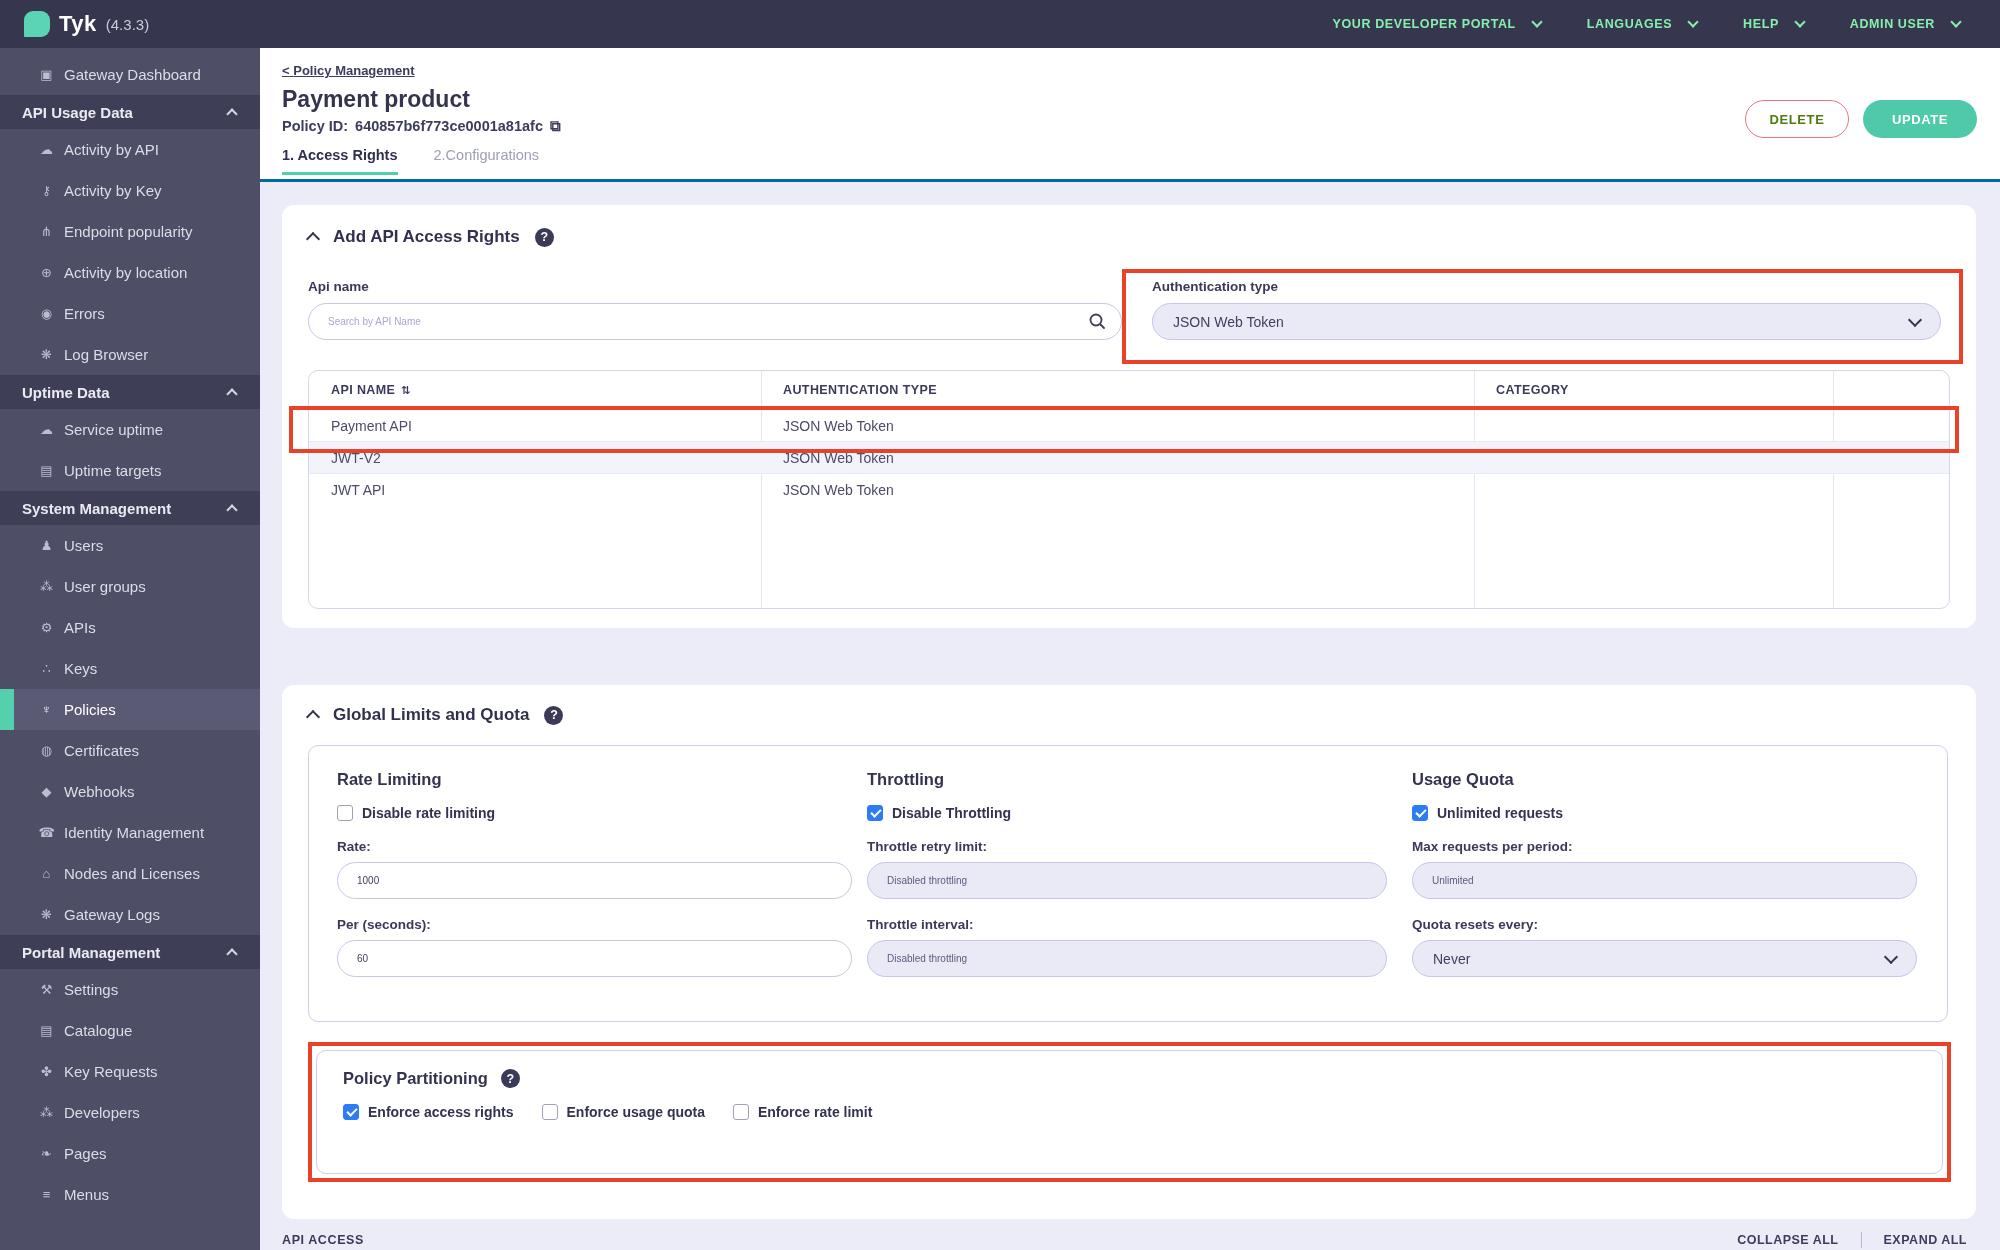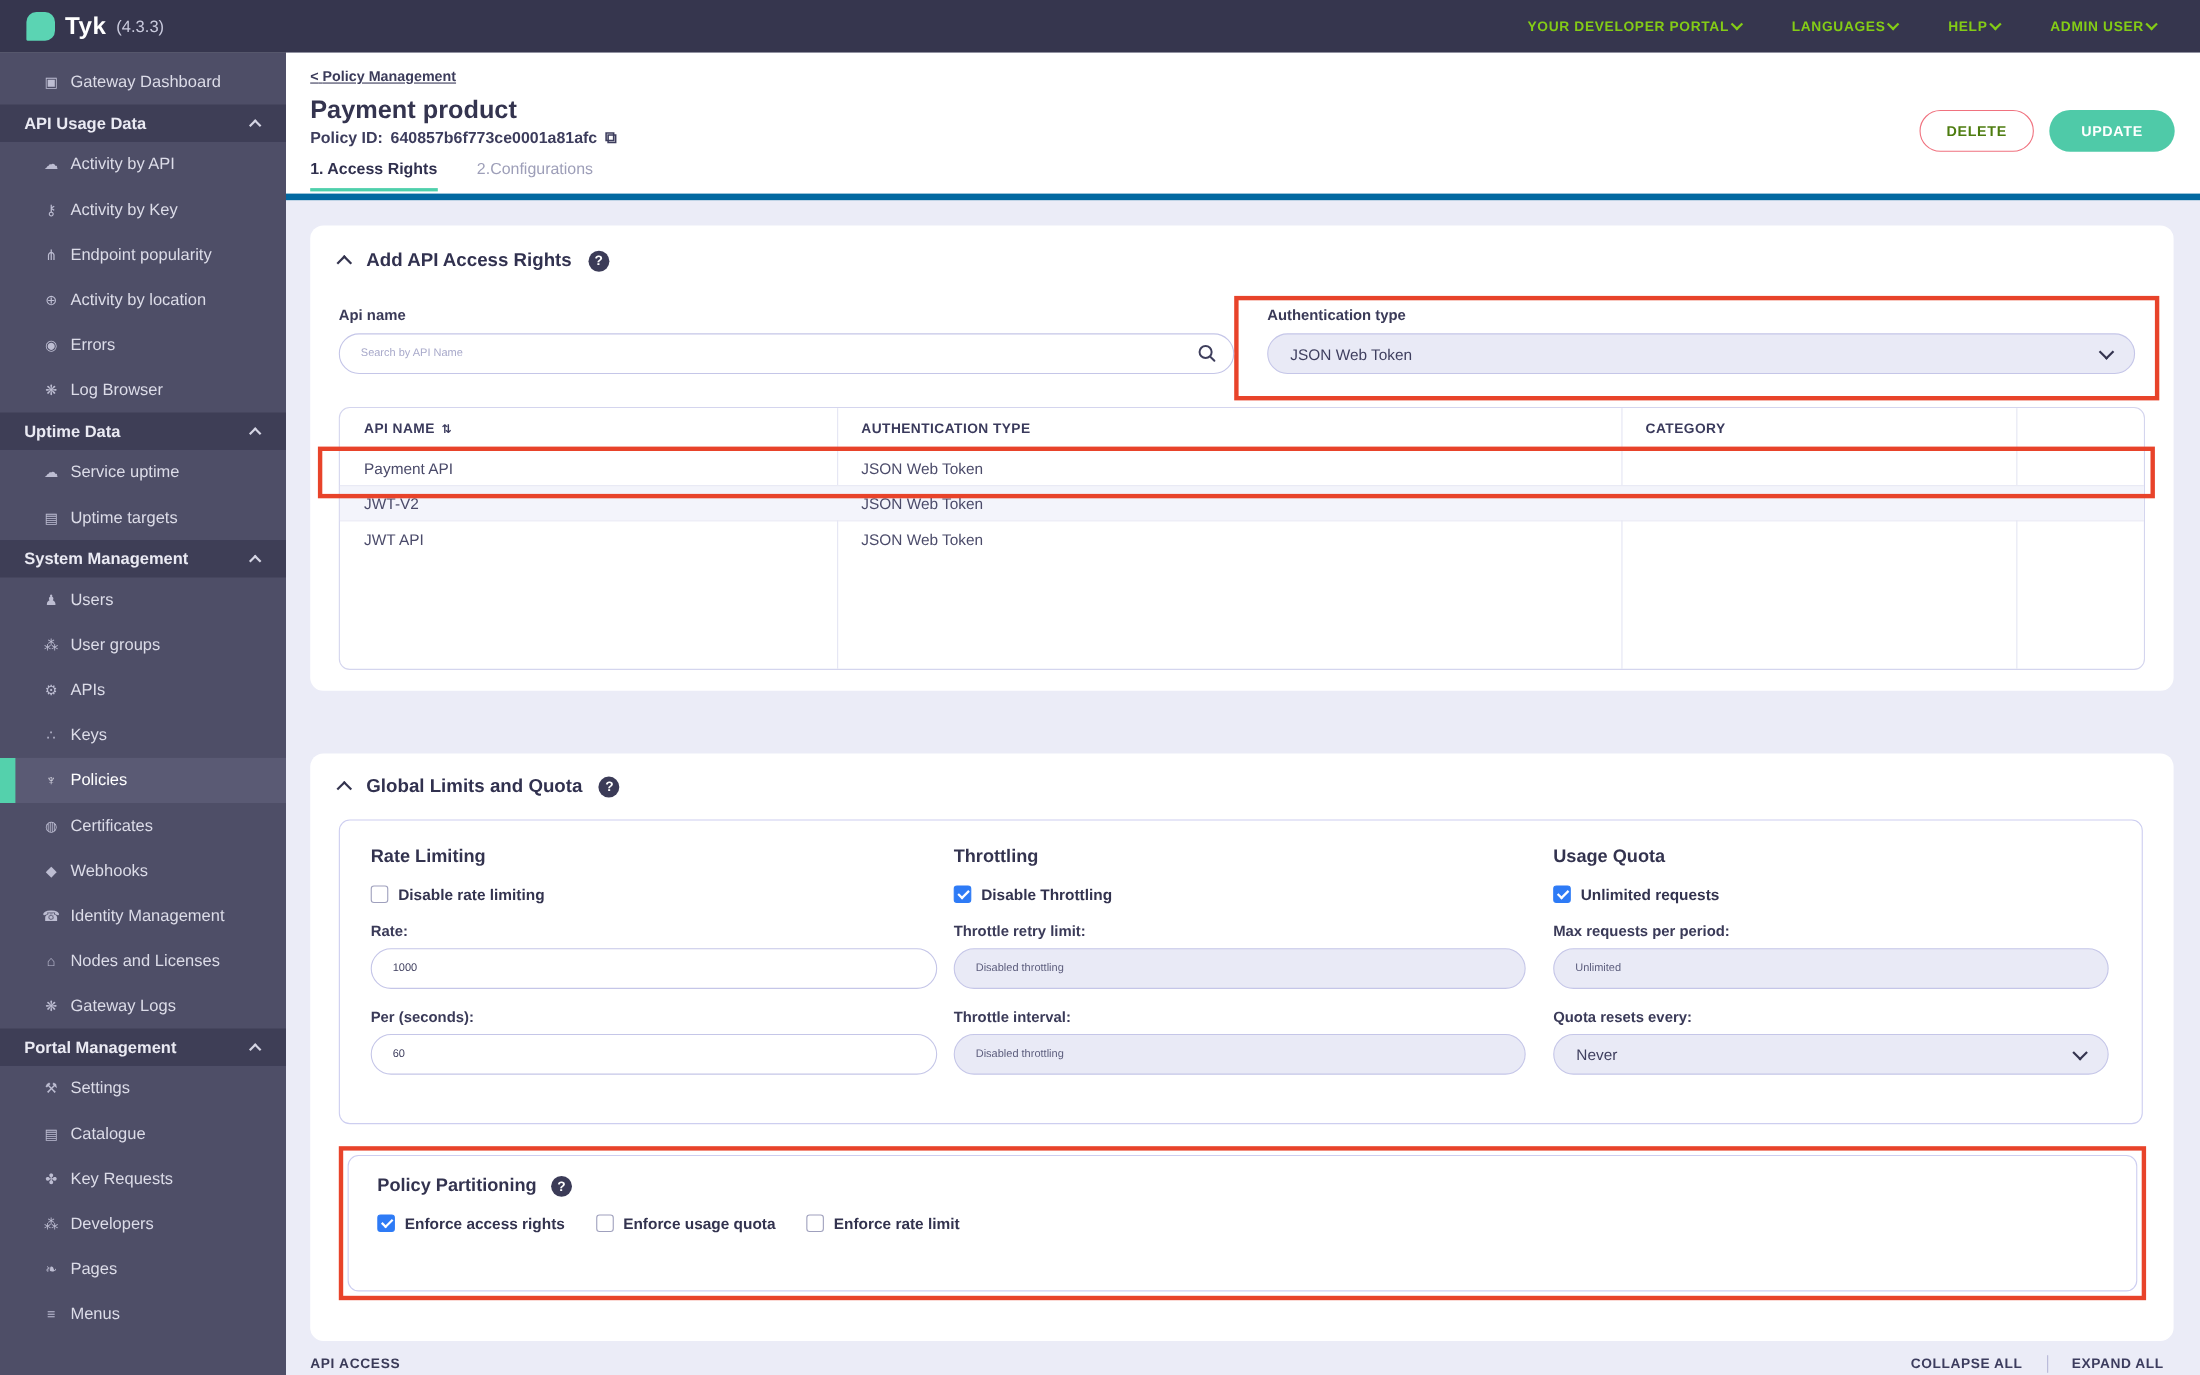--- a/index.html
+++ b/index.html
@@ -5,40 +5,40 @@
   * { margin:0; padding:0; box-sizing:border-box; }
   html,body { width:2000px; height:1250px; overflow:hidden; }
   body { font-family:"Liberation Sans","DejaVu Sans",sans-serif; background:#ebecf7; color:#363653; }
 
   
   .topbar { height:48px; background:#36364e; display:flex; align-items:center; padding:0 40px 0 24px; }
   .logo-mark { width:26px; height:26px; background:#5bd4b3; border-radius:9px 9px 9px 1px; margin-right:9px; }
   .brand { color:#fff; font-size:22px; font-weight:700; letter-spacing:.5px; }
   .version { color:#c9cadd; font-size:15px; margin-left:9px; }
   .topbar-right { margin-left:auto; display:flex; gap:46px; align-items:center; }
-  .top-menu { display:flex; align-items:center; gap:3px; color:#84cc16; font-size:12.5px; font-weight:700; letter-spacing:.6px; cursor:pointer; }
+  .top-menu { display:flex; align-items:center; gap:17px; color:#86efac; font-size:12.5px; font-weight:700; letter-spacing:.6px; cursor:pointer; }
   .chev { display:inline-block; width:8px; height:8px; border-left:2px solid currentColor; border-top:2px solid currentColor; }
   .chev.down { transform:rotate(225deg); margin-top:-4px; }
   .chev.up { transform:rotate(45deg); margin-top:4px; }
   .chev.big { width:10px; height:10px; border-width:2.5px; color:#34344f; }
 
   
   .shell { display:flex; height:1202px; }
   .sidebar { width:260px; background:#4e4e67; flex:none; padding-top:6px; overflow:hidden; }
   .side-row { display:flex; align-items:center; cursor:pointer; }
   .side-row.item { height:41px; padding-left:38px; color:#dcdce8; font-size:15px; gap:9px; }
   .side-row.header { height:34px; background:#3e3e56; padding:0 24px 0 22px; color:#eaeaf3; font-size:15px; font-weight:600; }
   .side-row.header .chev { margin-left:auto; color:#d5d5e4; }
   .side-row.item.active { background:#5a5a74; box-shadow:inset 14px 0 0 #54d1ac; color:#fff; }
   .s-icon { width:17px; text-align:center; font-size:13px; color:#bdbdd2; flex:none; }
   .side-row.item.active .s-icon { color:#e9e9f2; }
 
   
   .main { flex:1; display:flex; flex-direction:column; background:#ebecf7; }
-  .page-head { background:#fff; border-bottom:6px solid #0369a1; padding:13px 24px 0 22px; height:134px; position:relative; flex:none; }
+  .page-head { background:#fff; border-bottom:3px solid #0369a1; padding:13px 24px 0 22px; height:134px; position:relative; flex:none; }
   .breadcrumb { font-size:13px; font-weight:700; color:#3b3b5a; text-decoration:underline; cursor:pointer; display:inline-block; }
   .page-title { font-size:23px; font-weight:600; margin-top:7px; color:#34344f; }
   .policy-id { font-size:14.5px; font-weight:600; color:#3c3c5c; margin-top:4px; display:flex; align-items:center; gap:7px; }
   .copy-ic { font-size:15px; cursor:pointer; color:#3c3c5c; }
   .tabs { display:flex; gap:36px; margin-top:12px; font-size:14.5px; }
   .tab { padding-bottom:9px; cursor:pointer; color:#9d9eb8; }
   .tab.active { color:#30304e; font-weight:600; border-bottom:3px solid #4ed0ab; }
   .head-buttons { position:absolute; right:24px; top:52px; display:flex; gap:14px; }
   .btn { height:38px; border-radius:19px; font-size:13px; font-weight:700; letter-spacing:.6px; display:flex; align-items:center; justify-content:center; cursor:pointer; border:none; font-family:inherit; }
   .btn.delete { width:104px; background:#fff; border:1.5px solid #f0727f; color:#4d7c0f; }

